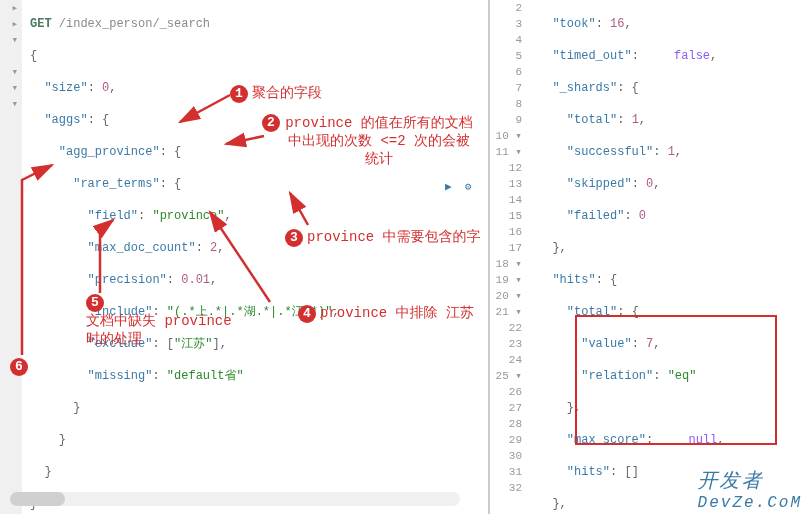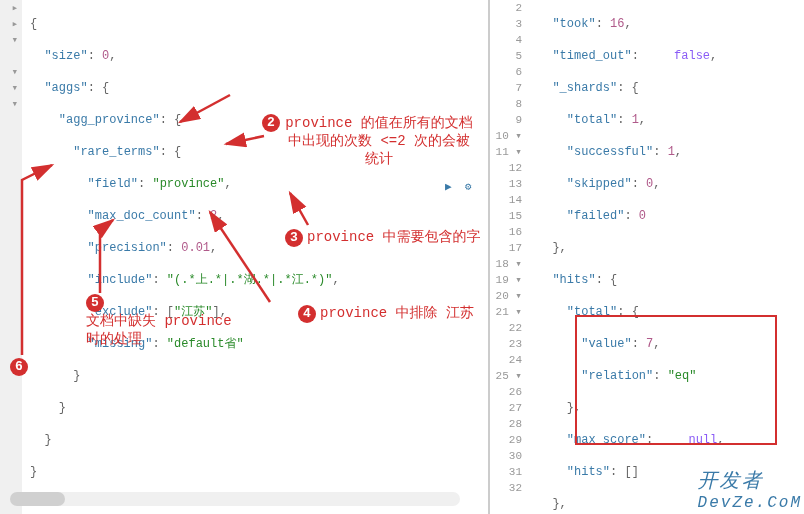--- a/index.html
+++ b/index.html
@@ -151,20 +151,21 @@
       <span class="marker">&nbsp;</span>
     <span class="marker">&nbsp;</span>
       <span class="marker">&nbsp;</span>
     <span class="marker">&nbsp;</span>
       <span class="marker">&nbsp;</span>
     <span class="marker">&nbsp;</span>
       <span class="marker">&nbsp;</span>
     <span class="marker">&nbsp;</span>
   </div>
   <div class="code">
+<div><span class="keyword">GET</span><span class="path"> /index_person/_search</span></div>
 <div>{</div>
 <div>  <span class="key">"size"</span>: <span class="num">0</span>,</div>
 <div>  <span class="key">"aggs"</span>: {</div>
 <div>    <span class="key">"agg_province"</span>: {</div>
 <div>      <span class="key">"rare_terms"</span>: {</div>
 <div>        <span class="key">"field"</span>: <span class="string">"province"</span>,</div>
 <div>        <span class="key">"max_doc_count"</span>: <span class="num">2</span>,</div>
 <div>        <span class="key">"precision"</span>: <span class="num">0.01</span>,</div>
 <div>        <span class="key">"include"</span>: <span class="string">"(.*上.*|.*湖.*|.*江.*)"</span>,</div>
 <div>        <span class="key">"exclude"</span>: [<span class="string">"江苏"</span>],</div>
@@ -184,20 +185,23 @@
 
 
 
 
 
 
 </div>
 
   <div class="run-icons" style="left:445px; top:180px;">▶ &nbsp;⚙</div>
 
+  <div class="annotation" style="left:230px; top:84px;">
+    <span class="badge">1</span><span>聚合的字段</span>
+  </div>
   <div class="annotation" style="left:262px; top:114px; width:220px; line-height:18px;">
     <span class="badge" style="vertical-align:top;">2</span><span style="display:inline-block;width:190px;vertical-align:top;text-align:center;">province 的值在所有的文档中出现的次数 &lt;=2 次的会被统计</span>
   </div>
   <div class="annotation" style="left:285px; top:228px;">
     <span class="badge">3</span><span>province 中需要包含的字</span>
   </div>
   <div class="annotation" style="left:260px; top:304px;margin-left:38px;">
     <span class="badge">4</span><span>province 中排除 江苏</span>
   </div>
   <div class="annotation" style="left:86px; top:293px; line-height:18px;">

